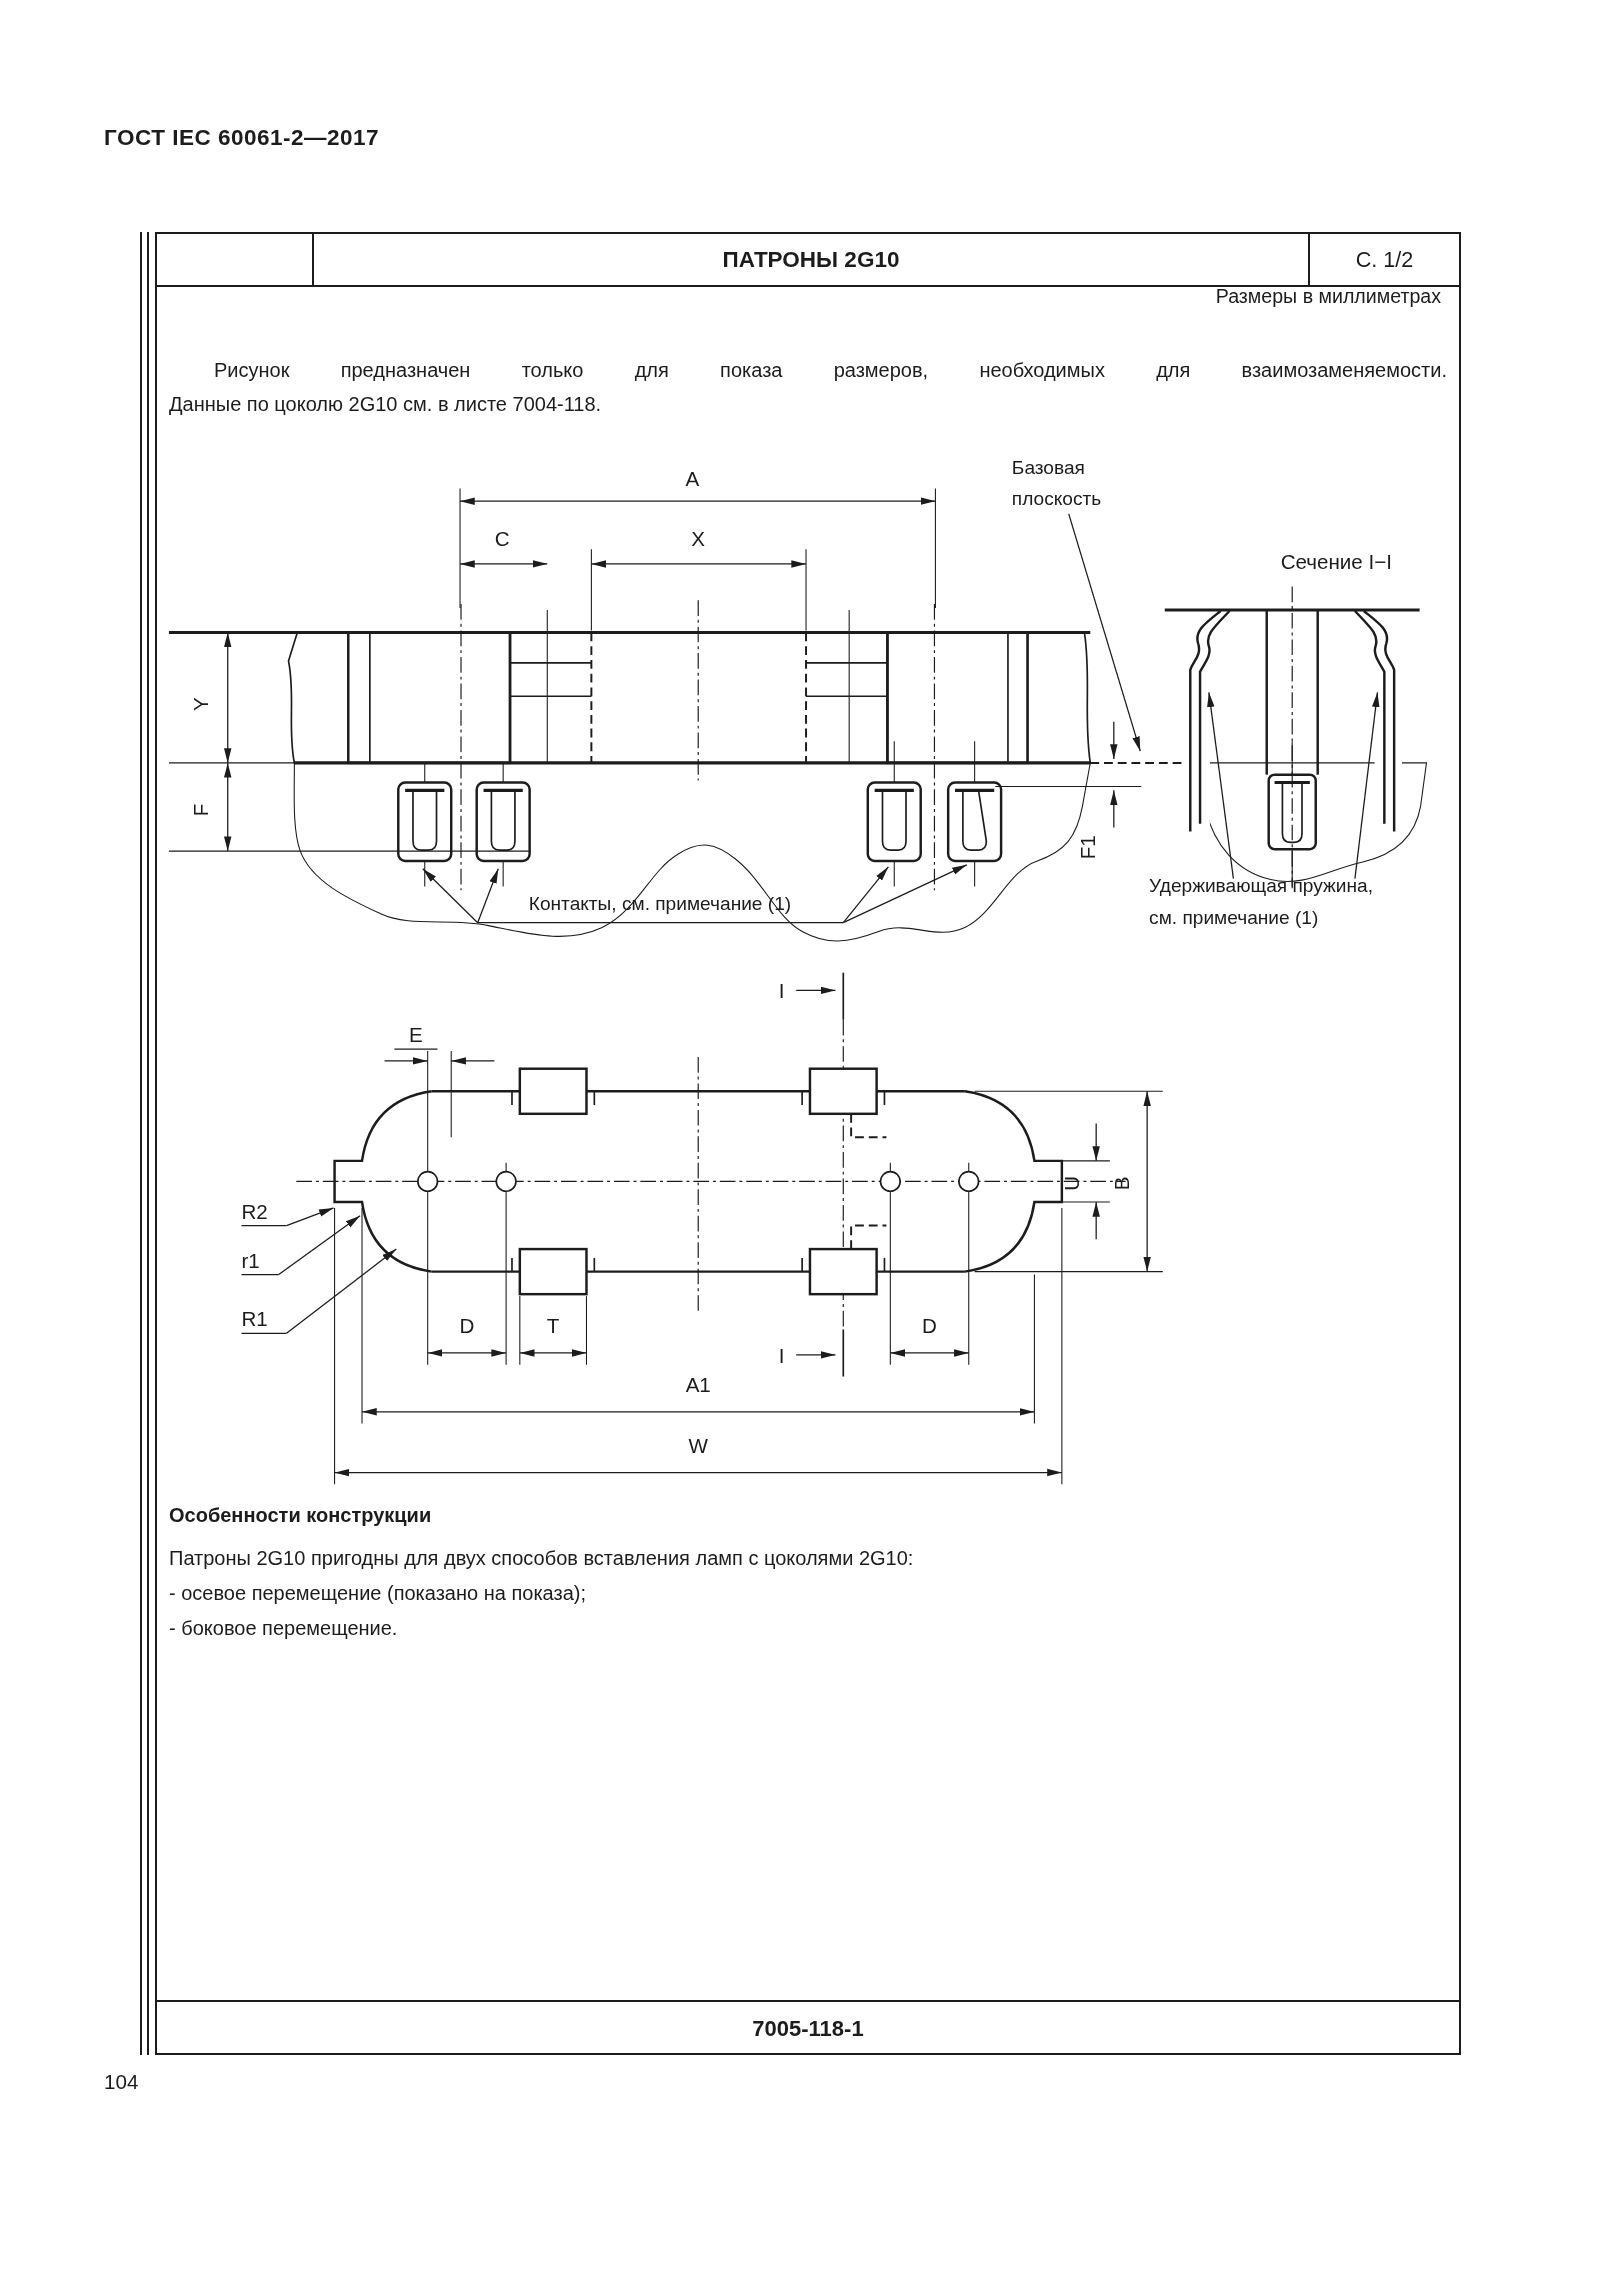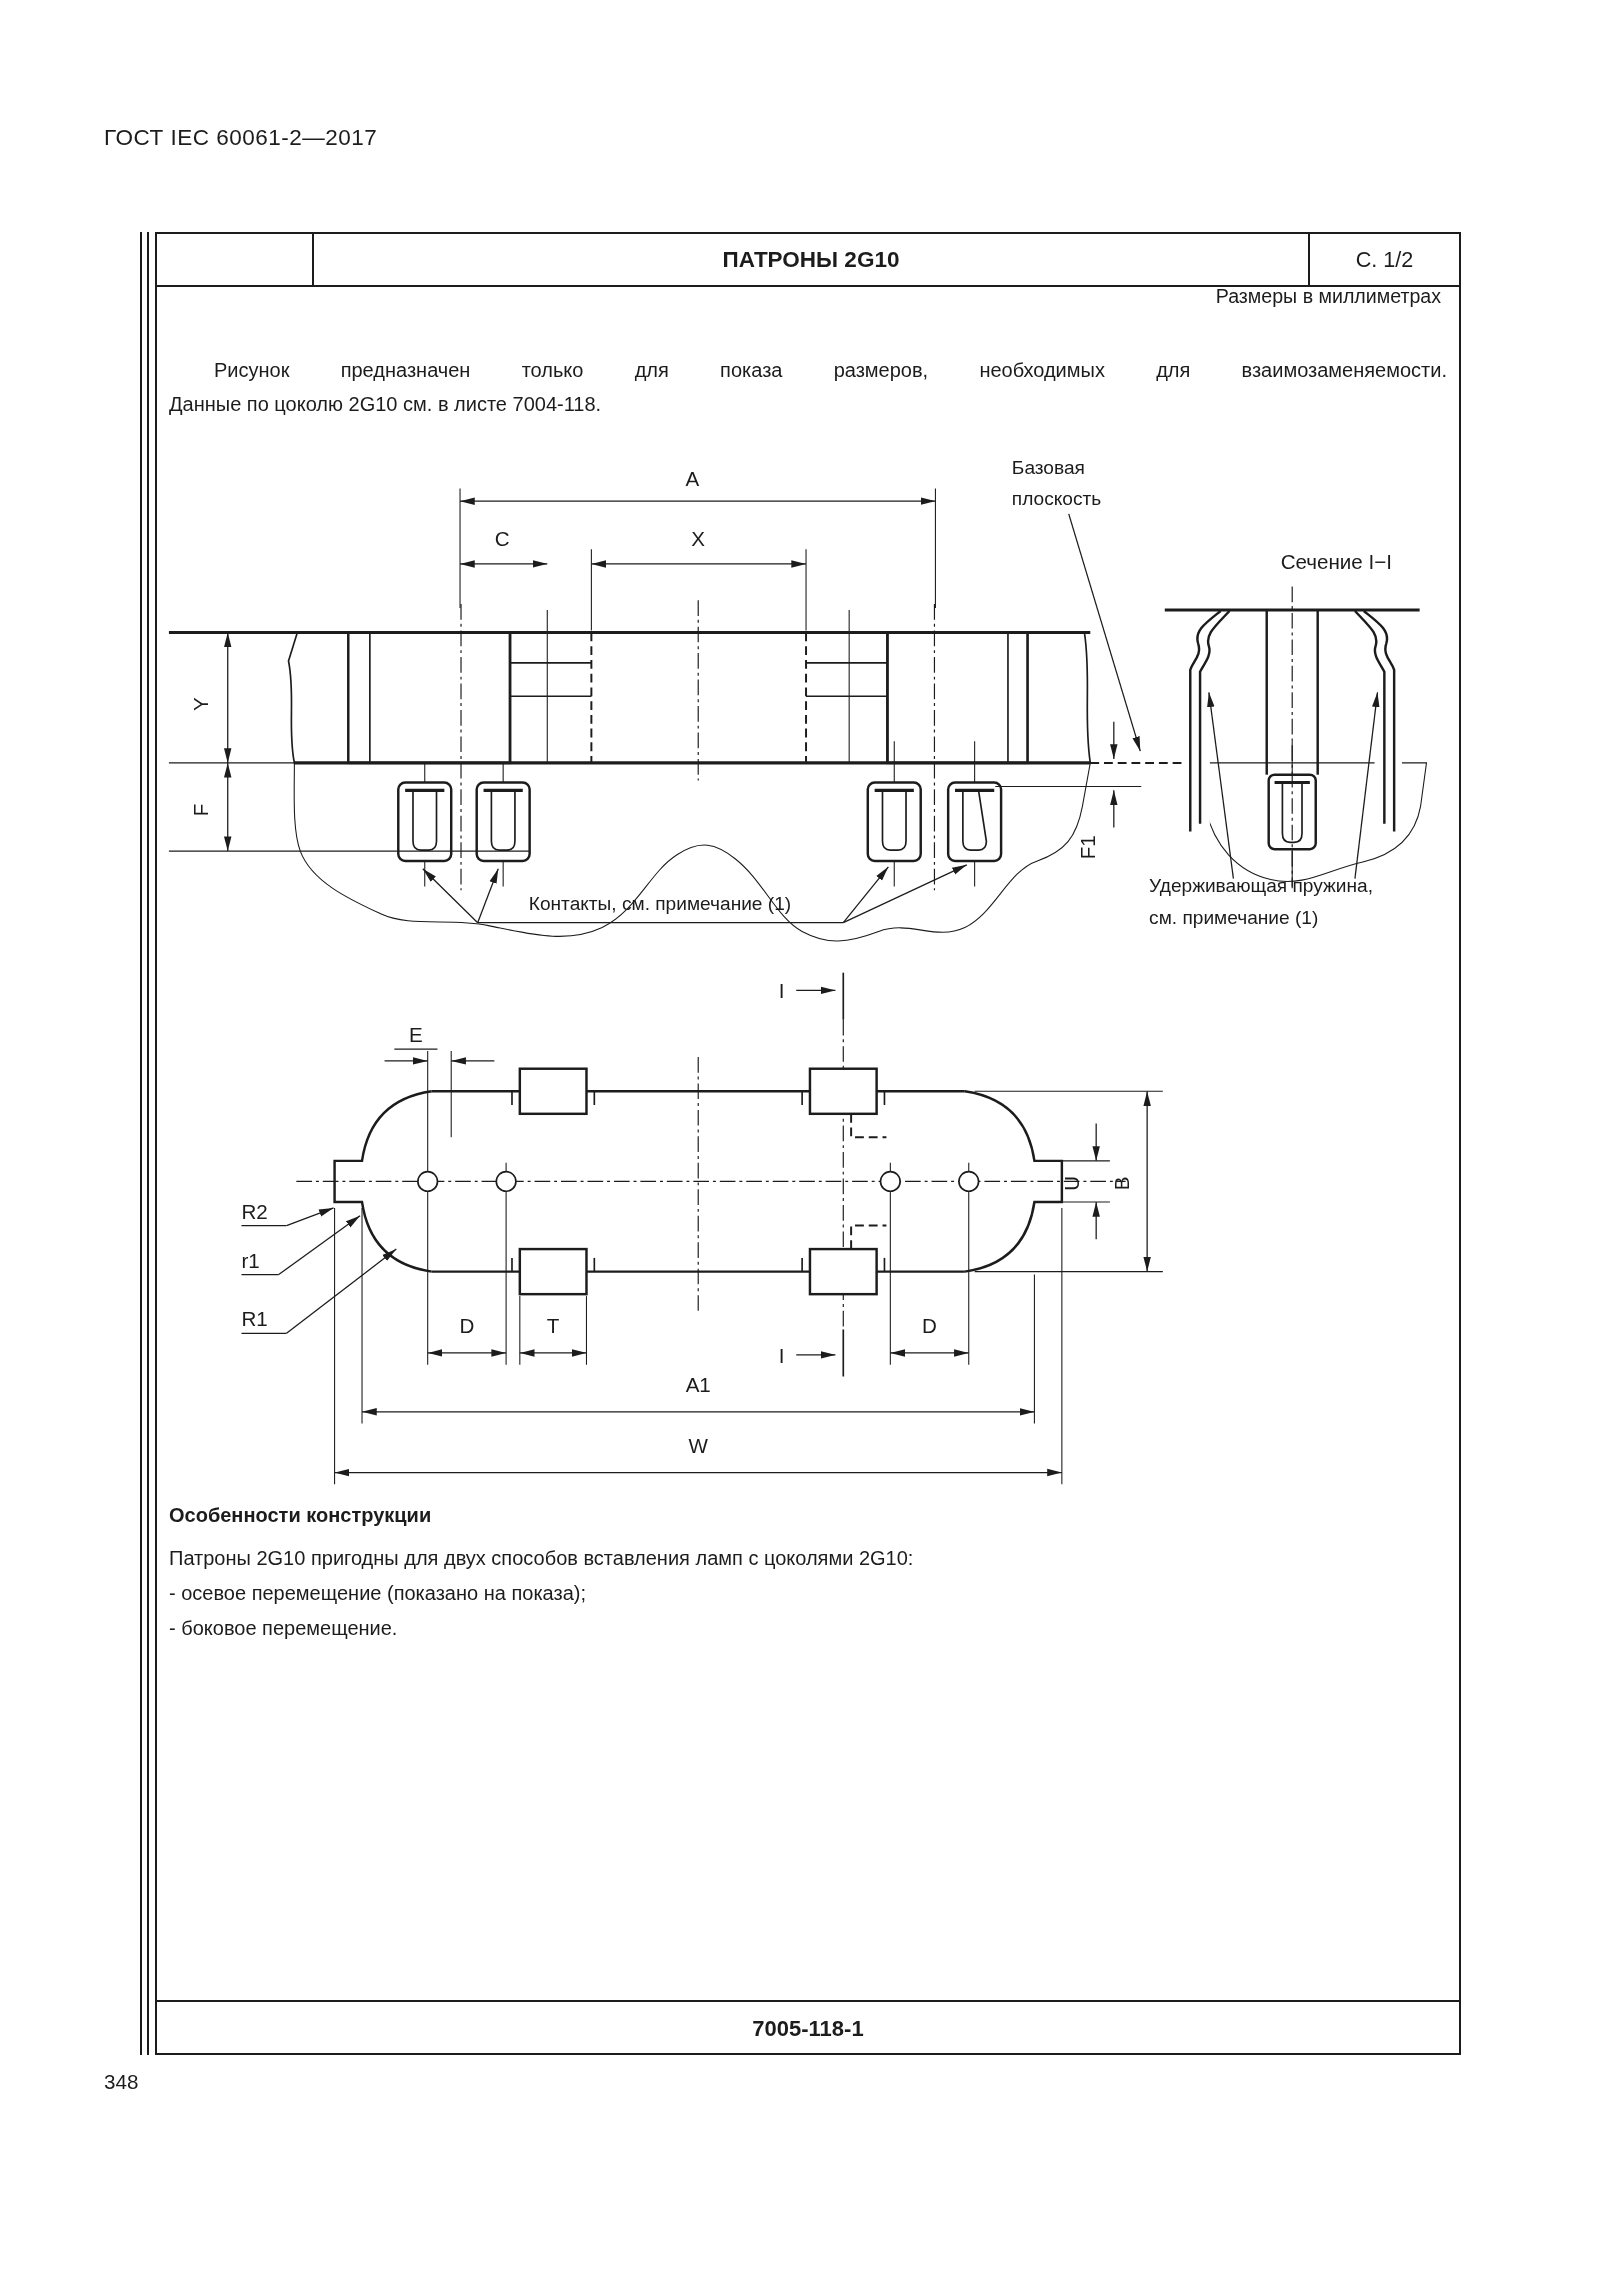--- a/index.html
+++ b/index.html
@@ -1,18 +1,18 @@
 <!DOCTYPE html>
 <html><head>
 <meta charset="utf-8">
 <style>
   html,body{margin:0;padding:0;background:#ffffff;}
   body{width:1621px;height:2293px;position:relative;font-family:"Liberation Sans", sans-serif;color:#1c1c1c;}
   .abs{position:absolute;}
-  .doc-header{left:104px;top:125px;font-size:22.5px;font-weight:normal;letter-spacing:0.5px;}
+  .doc-header{left:104px;top:125px;font-size:22.5px;font-weight:bold;letter-spacing:0.5px;}
   .bind-line{width:2px;background:#1c1c1c;top:232px;height:1823px;}
   .sheet-box{left:155px;top:232px;width:1306px;height:1823px;border:2.5px solid #1c1c1c;box-sizing:border-box;}
   .head-row{left:155px;top:232px;width:1306px;height:55px;border:2.5px solid #1c1c1c;box-sizing:border-box;display:flex;}
   .cell-empty{width:155px;border-right:2.5px solid #1c1c1c;}
   .cell-title{flex:1;display:flex;align-items:center;justify-content:center;font-size:22.5px;font-weight:bold;}
   .cell-page{width:149px;border-left:2.5px solid #1c1c1c;display:flex;align-items:center;justify-content:center;font-size:21.6px;}
   .units{left:155px;top:285px;width:1286px;text-align:right;font-size:19.6px;}
   .intro{left:169px;top:353px;width:1278px;font-size:20px;line-height:34px;}
   .intro .l1{text-align:justify;text-align-last:justify;text-indent:45px;white-space:normal;}
   .features{left:169px;top:1498px;width:1255px;font-size:20px;line-height:35px;}
@@ -341,14 +341,14 @@
   <div class="hd">Особенности конструкции</div>
   <div>Патроны 2G10 пригодны для двух способов вставления ламп с цоколями 2G10:</div>
   <div>-  осевое перемещение (показано на показа);</div>
   <div>-  боковое перемещение.</div>
 </div>
 
 <div class="abs footer-row">
   <span>7005-118-1</span>
 </div>
 
-<div class="abs page-num">348</div>
+<div class="abs page-num">104</div>
 
 
 </body></html>

